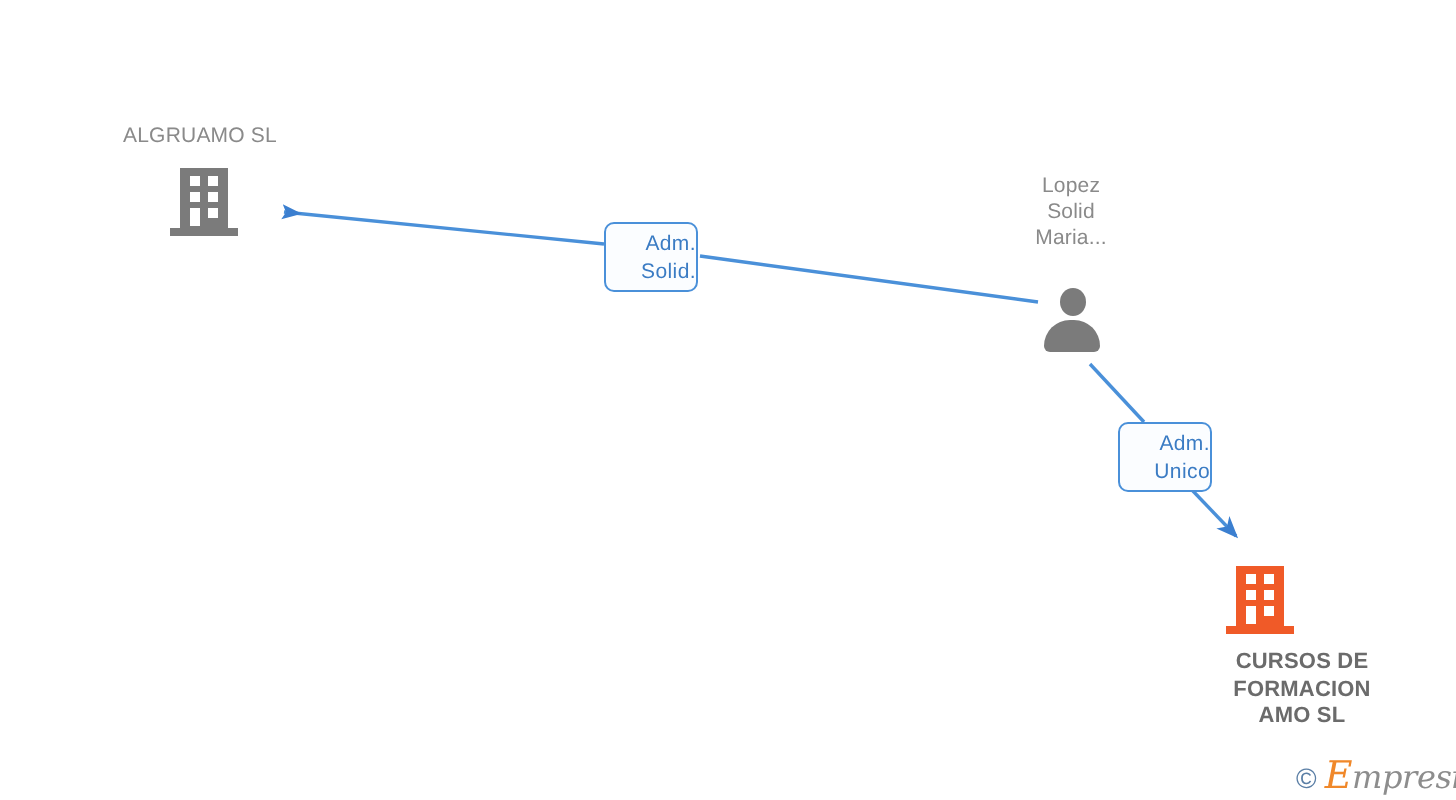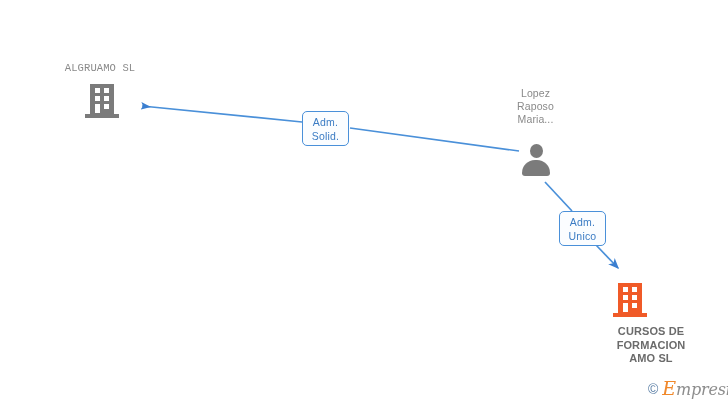--- a/index.html
+++ b/index.html
@@ -113,21 +113,21 @@
   
   .edge-label {
     position: absolute;
     box-sizing: border-box;
     border: 1.4px solid #4a90d9;
     border-radius: 5px;
     background: #fbfdff;
     color: #3b7cc4;
     font-size: 10.5px;
     line-height: 14px;
-    text-align: center;
+    text-align: right;
     padding: 3px 0 0 0;
     white-space: pre-line;
     letter-spacing: 0.2px;
   }
 
   
   .watermark {
     position: absolute;
     display: flex;
     align-items: center;
@@ -171,39 +171,39 @@
       <path d="M 302 122 L 142 106" stroke="#4a90d9" stroke-width="1.7" fill="none" marker-end="url(#arrowLeft)"></path>
     </g>
 
     <g>
       <path d="M 545 182 L 572 211" stroke="#4a90d9" stroke-width="1.7" fill="none"></path>
       <path d="M 596 245 L 618 268" stroke="#4a90d9" stroke-width="1.7" fill="none" marker-end="url(#arrowDown)"></path>
     </g>
   </svg>
 
   <div class="node" style="left:0px; top:0px;">
-    <div class="node-label" style="left:40px; top:62px; width:120px;font-family:Liberation Mono, monospace;">ALGRUAMO SL</div>
+    <div class="node-label" style="left:40px; top:62px; width:120px;">ALGRUAMO SL</div>
     <div class="bldg" style="left:85px; top:84px; color:#7b7b7b;">
       <div class="tower"></div>
       <div class="base"></div>
       <div class="win" style="left:10px; top:4px;"></div>
       <div class="win" style="left:19px; top:4px;"></div>
       <div class="win" style="left:10px; top:12px;"></div>
       <div class="win" style="left:19px; top:12px;"></div>
       <div class="win" style="left:19px; top:20px;"></div>
       <div class="door"></div>
     </div>
   </div>
 
   <div class="edge-label" style="left:302px; top:111px; width:47px; height:35px;">Adm.
 Solid.</div>
 
   <div class="node" style="left:0px; top:0px;">
     <div class="node-label" style="left:493px; top:87px; width:85px;">Lopez
-Raposo
+Solid
 Maria...</div>
     <div class="person" style="left:521px; top:144px;">
       <div class="head"></div>
       <div class="body"></div>
     </div>
   </div>
 
   <div class="edge-label" style="left:559px; top:211px; width:47px; height:35px;">Adm.
 Unico</div>
 

